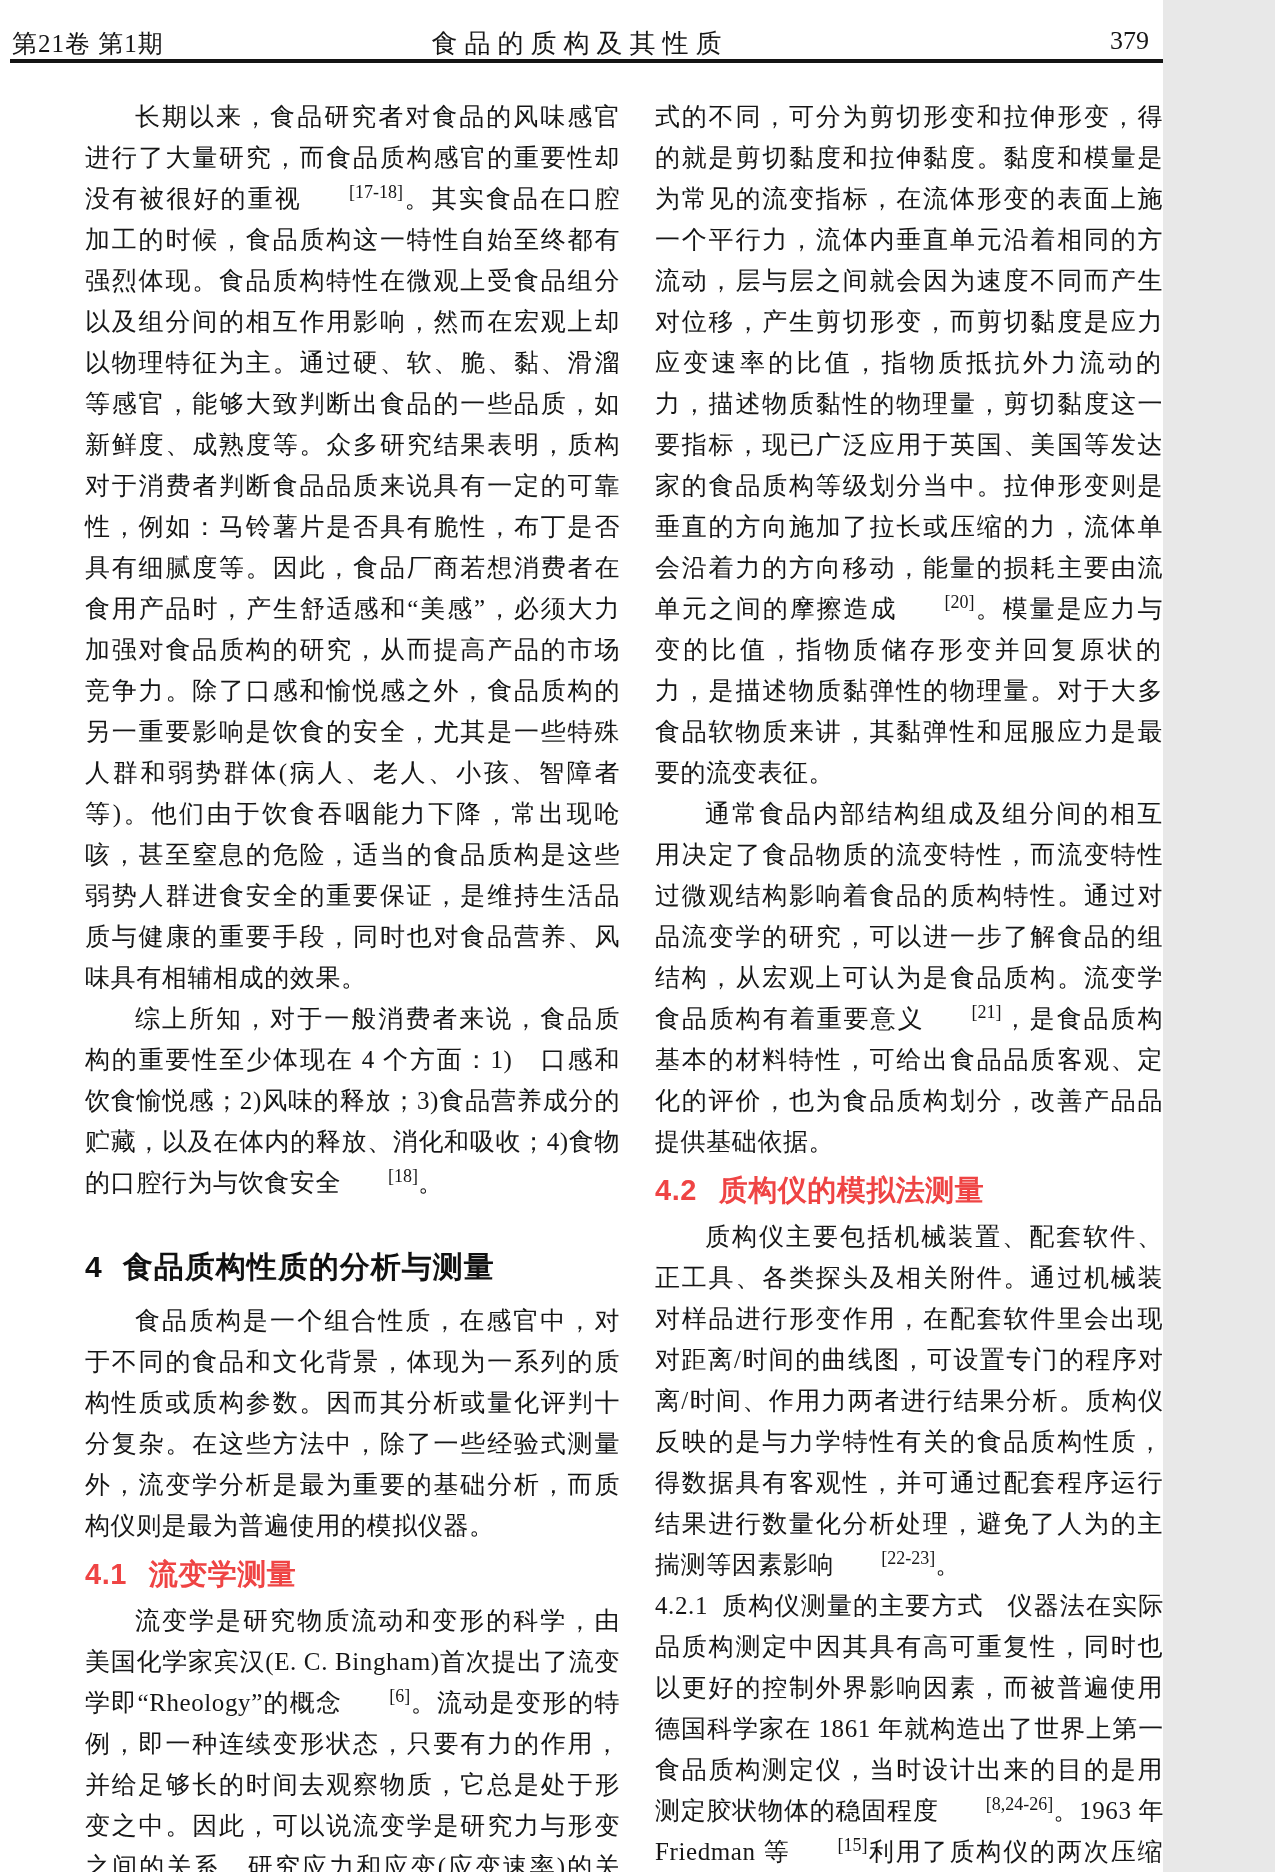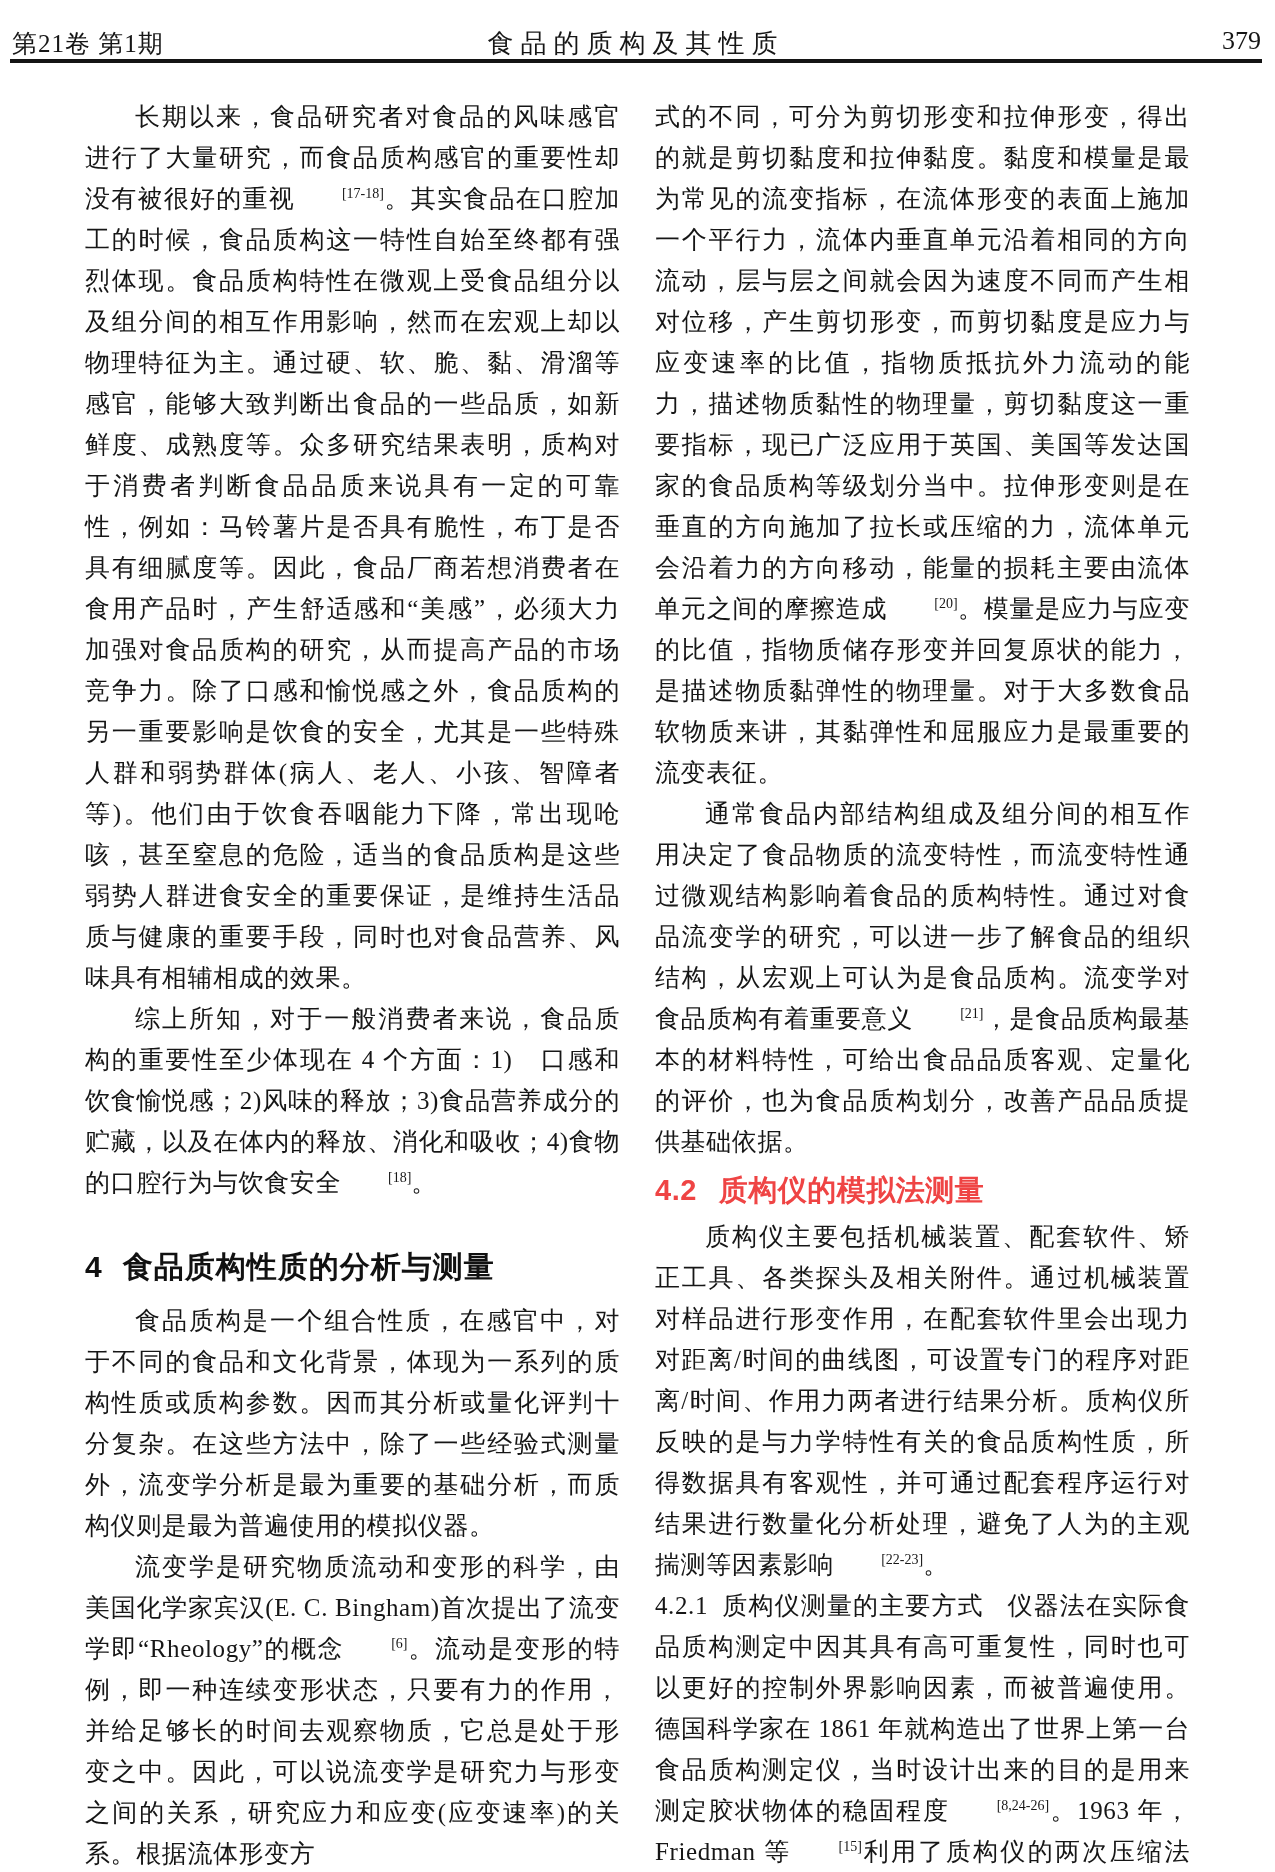--- a/index.html
+++ b/index.html
@@ -1,18 +1,18 @@
 <!DOCTYPE html>
 <html lang="zh"><head>
 <meta charset="utf-8">
 <style>
   html,body{margin:0;padding:0;background:#e8e8e8;}
   #page{
     position:relative;
-    width:1275px;height:1872px;
+    width:1163px;height:1872px;
     background:#ffffff;
     overflow:hidden;
     font-family:"Liberation Serif","DejaVu Serif",serif;
     color:#161616;
     text-decoration:underline;
   }
   
   .hdr-left{
     position:absolute;left:12px;top:27px;
     font-size:25px;letter-spacing:1px;white-space:nowrap;
@@ -37,21 +37,21 @@
     font-size:25px;line-height:41px;
     letter-spacing:0.6px;
     text-align:justify;
     text-justify:inter-character;
   }
   .col-left{left:85px;}
   .col-right{left:655px;}
   .para{margin:0;}
   .indent{text-indent:2em;}
   sup{
-    font-size:14px;line-height:0;letter-spacing:0;
+    font-size:18px;line-height:0;letter-spacing:0;
     vertical-align:super;
     padding-left:47px;
   }
   
   .h1{
     margin:45px 0 14px 0;
     font-family:"Liberation Sans","DejaVu Sans",sans-serif;
     font-weight:bold;
     font-size:30px;line-height:38px;
     letter-spacing:1px;
@@ -84,20 +84,23 @@
   <div class="hdr-page">379</div>
   <div class="hdr-rule"></div>
 
   <div class="col col-left">
     <p class="para indent">长期以来，食品研究者对食品的风味感官进行了大量研究，而食品质构感官的重要性却没有被很好的重视<sup>[17-18]</sup>。其实食品在口腔加工的时候，食品质构这一特性自始至终都有强烈体现。食品质构特性在微观上受食品组分以及组分间的相互作用影响，然而在宏观上却以物理特征为主。通过硬、软、脆、黏、滑溜等感官，能够大致判断出食品的一些品质，如新鲜度、成熟度等。众多研究结果表明，质构对于消费者判断食品品质来说具有一定的可靠性，例如：马铃薯片是否具有脆性，布丁是否具有细腻度等。因此，食品厂商若想消费者在食用产品时，产生舒适感和“美感”，必须大力加强对食品质构的研究，从而提高产品的市场竞争力。除了口感和愉悦感之外，食品质构的另一重要影响是饮食的安全，尤其是一些特殊人群和弱势群体(病人、老人、小孩、智障者等)。他们由于饮食吞咽能力下降，常出现呛咳，甚至窒息的危险，适当的食品质构是这些弱势人群进食安全的重要保证，是维持生活品质与健康的重要手段，同时也对食品营养、风味具有相辅相成的效果。</p>
     <p class="para indent">综上所知，对于一般消费者来说，食品质构的重要性至少体现在 4 个方面：1)　口感和饮食愉悦感；2)风味的释放；3)食品营养成分的贮藏，以及在体内的释放、消化和吸收；4)食物的口腔行为与饮食安全<sup>[18]</sup>。</p>
     <div class="h1">
       <span class="hnum">4</span><span>食品质构性质的分析与测量</span>
     </div>
     <p class="para indent">食品质构是一个组合性质，在感官中，对于不同的食品和文化背景，体现为一系列的质构性质或质构参数。因而其分析或量化评判十分复杂。在这些方法中，除了一些经验式测量外，流变学分析是最为重要的基础分析，而质构仪则是最为普遍使用的模拟仪器。</p>
+    <div class="h2">
+      <span class="hnum">4.1</span><span>流变学测量</span>
+    </div>
     <p class="para indent">流变学是研究物质流动和变形的科学，由美国化学家宾汉(E. C. Bingham)首次提出了流变学即“Rheology”的概念<sup>[6]</sup>。流动是变形的特例，即一种连续变形状态，只要有力的作用，并给足够长的时间去观察物质，它总是处于形变之中。因此，可以说流变学是研究力与形变之间的关系，研究应力和应变(应变速率)的关系。根据流体形变方</p>
   </div>
 
   <div class="col col-right">
     <p class="para">式的不同，可分为剪切形变和拉伸形变，得出的就是剪切黏度和拉伸黏度。黏度和模量是最为常见的流变指标，在流体形变的表面上施加一个平行力，流体内垂直单元沿着相同的方向流动，层与层之间就会因为速度不同而产生相对位移，产生剪切形变，而剪切黏度是应力与应变速率的比值，指物质抵抗外力流动的能力，描述物质黏性的物理量，剪切黏度这一重要指标，现已广泛应用于英国、美国等发达国家的食品质构等级划分当中。拉伸形变则是在垂直的方向施加了拉长或压缩的力，流体单元会沿着力的方向移动，能量的损耗主要由流体单元之间的摩擦造成<sup>[20]</sup>。模量是应力与应变的比值，指物质储存形变并回复原状的能力，是描述物质黏弹性的物理量。对于大多数食品软物质来讲，其黏弹性和屈服应力是最重要的流变表征。</p>
     <p class="para indent">通常食品内部结构组成及组分间的相互作用决定了食品物质的流变特性，而流变特性通过微观结构影响着食品的质构特性。通过对食品流变学的研究，可以进一步了解食品的组织结构，从宏观上可认为是食品质构。流变学对食品质构有着重要意义<sup>[21]</sup>，是食品质构最基本的材料特性，可给出食品品质客观、定量化的评价，也为食品质构划分，改善产品品质提供基础依据。</p>
     <div class="h2">
       <span class="hnum">4.2</span><span>质构仪的模拟法测量</span>
     </div>
     <p class="para indent">质构仪主要包括机械装置、配套软件、矫正工具、各类探头及相关附件。通过机械装置对样品进行形变作用，在配套软件里会出现力对距离/时间的曲线图，可设置专门的程序对距离/时间、作用力两者进行结果分析。质构仪所反映的是与力学特性有关的食品质构性质，所得数据具有客观性，并可通过配套程序运行对结果进行数量化分析处理，避免了人为的主观揣测等因素影响<sup>[22-23]</sup>。</p>

